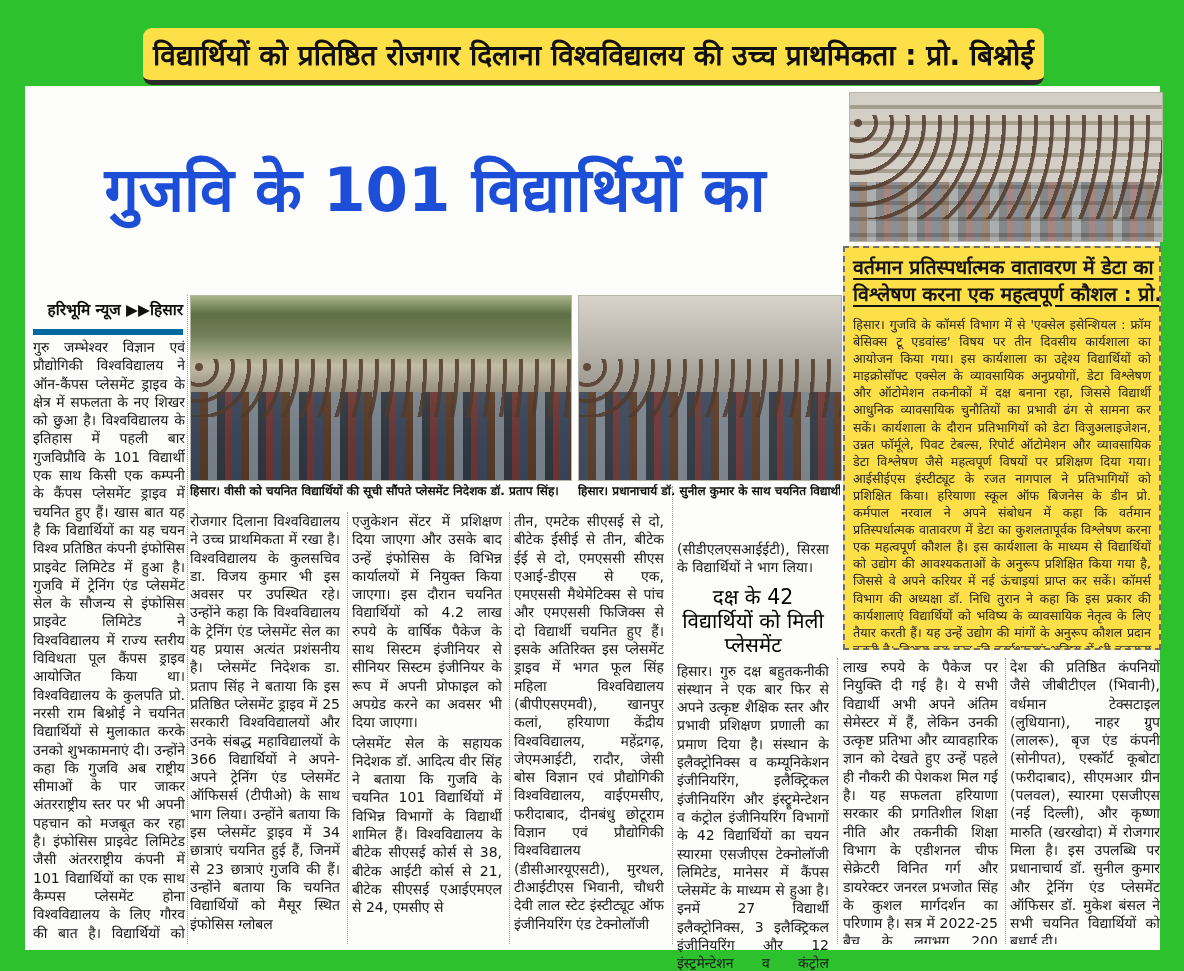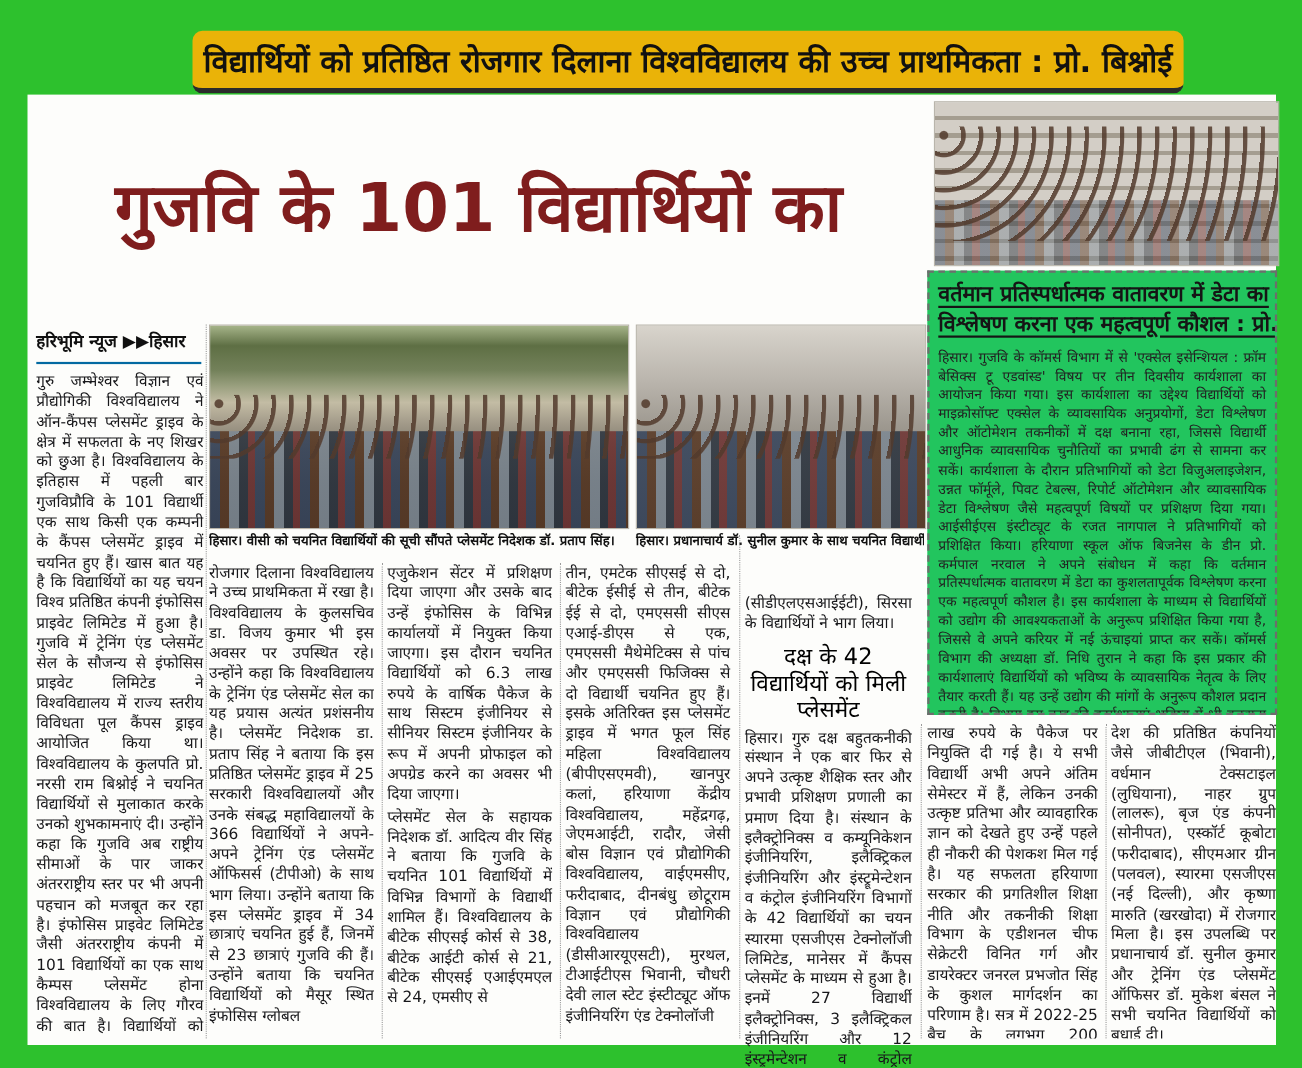--- a/index.html
+++ b/index.html
@@ -1,49 +1,49 @@
 <!DOCTYPE html>
 <html><head>
 <meta charset="utf-8">
 <style>
   html,body{margin:0;padding:0;}
   body{font-family:"DejaVu Sans","Liberation Sans",sans-serif;}
   #frame{position:relative;width:1184px;height:971px;background:#2dc12d;overflow:hidden;}
   
-  .banner-box{position:absolute;left:143px;top:28px;width:901px;height:52px;background:#eab308;
-    border-radius:9px;border-bottom:5px solid #2b2b2b;display:flex;align-items:center;justify-content:center;margin-left:32px;}
+  .banner-box{position:absolute;left:143px;top:28px;width:901px;height:52px;background:#fde047;
+    border-radius:9px;border-bottom:5px solid #2b2b2b;display:flex;align-items:center;justify-content:center;}
   .banner-box .t{font-size:28px;font-weight:800;color:#111;white-space:nowrap;}
   
   .paper{position:absolute;left:25px;top:86px;width:1135px;height:864px;background:#fdfdfb;}
   .abs{position:absolute;}
   
   .headline{left:4px;top:4px;width:812px;height:198px;display:flex;flex-direction:column;
-    align-items:center;justify-content:center;text-align:center;color:#7f1d1d;}
+    align-items:center;justify-content:center;text-align:center;color:#1d4ed8;}
   .headline .l{font-size:61px;font-weight:800;line-height:97px;white-space:nowrap;}
   
   .photo{overflow:hidden;position:absolute;border:1px solid #b9b5ab;}
   .photo::after{content:"";position:absolute;left:0;right:0;top:34%;height:32%;
     background:repeating-radial-gradient(circle at 8px 8px, rgba(82,58,44,.85) 0 3.5px, rgba(0,0,0,0) 4.5px 16px);}
   .photo::before{content:"";position:absolute;left:0;right:0;top:52%;bottom:0;opacity:.82;
     background:repeating-linear-gradient(90deg,#32415a 0 9px,#55341f 9px 17px,#7c8894 17px 26px,#27303c 26px 34px,#6d2f2f 34px 41px);}
   .photo1-bg{background:linear-gradient(180deg,#a6b489 0%,#5e6f44 10%,#73815a 22%,#9aa07f 30%,#c3bca4 38%,#a39b8a 48%,#7a7467 62%,#5d5952 78%,#4a4741 100%);}
   .photo2-bg{background:linear-gradient(180deg,#d8d4cc 0%,#b9b4ac 28%,#979289 55%,#6e6a64 100%);}
   .photo3-bg{background:repeating-linear-gradient(180deg,#d3cec6 0 12px,#a49d90 12px 16px);}
   .photo3-bg::after{top:15%;height:70%;}
   .photo3-bg::before{opacity:.45;top:60%;}
   .caption{font-size:12px;font-weight:700;color:#111;line-height:15px;overflow:hidden;white-space:nowrap;}
   
-  .byline{font-size:15.5px;font-weight:800;color:#101010;text-align:left;
-    border-bottom:2px solid #0369a1;padding-bottom:9px;}
+  .byline{font-size:15.5px;font-weight:800;color:#101010;text-align:right;
+    border-bottom:6px solid #0369a1;padding-bottom:9px;}
   
   .col{font-size:14px;line-height:18.3px;text-align:justify;color:#17171a;overflow:hidden;}
   .col p{margin:0 0 2px 0;text-indent:0;}
   .subhead{font-size:20.5px;line-height:24px;font-weight:400;color:#000;text-align:center;margin:8px 0 5px 0;}
   
-  .side-box{border:2px dashed #6d6d6d;background:#22c55e;padding:6px 8px 8px 8px;box-sizing:border-box;overflow:hidden;}
+  .side-box{border:2px dashed #6d6d6d;background:#fde047;padding:6px 8px 8px 8px;box-sizing:border-box;overflow:hidden;}
   .side-head{font-size:19.5px;font-weight:800;color:#151515;text-align:center;line-height:27px;
     text-decoration:underline;text-decoration-thickness:2px;text-underline-offset:4px;white-space:nowrap;}
   .side-body{margin-top:8px;font-size:12.6px;line-height:17.1px;text-align:justify;color:#222;}
   .vsep{border-left:1px dotted #9b9b9b;width:0;}
 </style>
 </head>
 <body>
 
 <div id="frame">
 
@@ -71,21 +71,21 @@
 
     <div class="photo photo1-bg" style="left:165px;top:209px;width:380px;height:184px;"></div>
     <div class="abs caption" style="left:165px;top:398px;width:380px;">हिसार। वीसी को चयनित विद्यार्थियों की सूची सौंपते प्लेसमेंट निदेशक डॉ. प्रताप सिंह।</div>
 
     <div class="photo photo2-bg" style="left:553px;top:209px;width:262px;height:184px;"></div>
     <div class="abs caption" style="left:553px;top:398px;width:262px;">हिसार। प्रधानाचार्य डॉ. सुनील कुमार के साथ चयनित विद्यार्थी।</div>
 
     <div class="abs col" style="left:165px;top:426px;width:150px;height:430px;">रोजगार दिलाना विश्वविद्यालय ने उच्च प्राथमिकता में रखा है। विश्वविद्यालय के कुलसचिव डा. विजय कुमार भी इस अवसर पर उपस्थित रहे। उन्होंने कहा कि विश्वविद्यालय के ट्रेनिंग एंड प्लेसमेंट सेल का यह प्रयास अत्यंत प्रशंसनीय है। प्लेसमेंट निदेशक डा. प्रताप सिंह ने बताया कि इस प्रतिष्ठित प्लेसमेंट ड्राइव में 25 सरकारी विश्वविद्यालयों और उनके संबद्ध महाविद्यालयों के 366 विद्यार्थियों ने अपने-अपने ट्रेनिंग एंड प्लेसमेंट ऑफिसर्स (टीपीओ) के साथ भाग लिया। उन्होंने बताया कि इस प्लेसमेंट ड्राइव में 34 छात्राएं चयनित हुई हैं, जिनमें से 23 छात्राएं गुजवि की हैं। उन्होंने बताया कि चयनित विद्यार्थियों को मैसूर स्थित इंफोसिस ग्लोबल</div>
 
     <div class="abs col" style="left:327px;top:426px;width:150px;height:430px;">
-      <p>एजुकेशन सेंटर में प्रशिक्षण दिया जाएगा और उसके बाद उन्हें इंफोसिस के विभिन्न कार्यालयों में नियुक्त किया जाएगा। इस दौरान चयनित विद्यार्थियों को 6.3 लाख रुपये के वार्षिक पैकेज के साथ सिस्टम इंजीनियर से सीनियर सिस्टम इंजीनियर के रूप में अपनी प्रोफाइल को अपग्रेड करने का अवसर भी दिया जाएगा।</p>
+      <p>एजुकेशन सेंटर में प्रशिक्षण दिया जाएगा और उसके बाद उन्हें इंफोसिस के विभिन्न कार्यालयों में नियुक्त किया जाएगा। इस दौरान चयनित विद्यार्थियों को 4.2 लाख रुपये के वार्षिक पैकेज के साथ सिस्टम इंजीनियर से सीनियर सिस्टम इंजीनियर के रूप में अपनी प्रोफाइल को अपग्रेड करने का अवसर भी दिया जाएगा।</p>
       <p>प्लेसमेंट सेल के सहायक निदेशक डॉ. आदित्य वीर सिंह ने बताया कि गुजवि के चयनित 101 विद्यार्थियों में विभिन्न विभागों के विद्यार्थी शामिल हैं। विश्वविद्यालय के बीटेक सीएसई कोर्स से 38, बीटेक आईटी कोर्स से 21, बीटेक सीएसई एआईएमएल से 24, एमसीए से</p>
     </div>
 
     <div class="abs col" style="left:489px;top:426px;width:150px;height:430px;">तीन, एमटेक सीएसई से दो, बीटेक ईसीई से तीन, बीटेक ईई से दो, एमएससी सीएस एआई-डीएस से एक, एमएससी मैथेमेटिक्स से पांच और एमएससी फिजिक्स से दो विद्यार्थी चयनित हुए हैं। इसके अतिरिक्त इस प्लेसमेंट ड्राइव में भगत फूल सिंह महिला विश्वविद्यालय (बीपीएसएमवी), खानपुर कलां, हरियाणा केंद्रीय विश्वविद्यालय, महेंद्रगढ़, जेएमआईटी, रादौर, जेसी बोस विज्ञान एवं प्रौद्योगिकी विश्वविद्यालय, वाईएमसीए, फरीदाबाद, दीनबंधु छोटूराम विज्ञान एवं प्रौद्योगिकी विश्वविद्यालय (डीसीआरयूएसटी), मुरथल, टीआईटीएस भिवानी, चौधरी देवी लाल स्टेट इंस्टीट्यूट ऑफ इंजीनियरिंग एंड टेक्नोलॉजी</div>
 
     <div class="abs col" style="left:652px;top:426px;width:152px;height:430px;margin-top:28px;">
       <p>(सीडीएलएसआईईटी), सिरसा के विद्यार्थियों ने भाग लिया।</p>
       <div class="subhead">दक्ष के 42 विद्यार्थियों को मिली प्लेसमेंट</div>
       <p>हिसार। गुरु दक्ष बहुतकनीकी संस्थान ने एक बार फिर से अपने उत्कृष्ट शैक्षिक स्तर और प्रभावी प्रशिक्षण प्रणाली का प्रमाण दिया है। संस्थान के इलैक्ट्रोनिक्स व कम्यूनिकेशन इंजीनियरिंग, इलैक्ट्रिकल इंजीनियरिंग और इंस्ट्रूमेन्टेशन व कंट्रोल इंजीनियरिंग विभागों के 42 विद्यार्थियों का चयन स्यारमा एसजीएस टेक्नोलॉजी लिमिटेड, मानेसर में कैंपस प्लेसमेंट के माध्यम से हुआ है। इनमें 27 विद्यार्थी इलैक्ट्रोनिक्स, 3 इलैक्ट्रिकल इंजीनियरिंग और 12 इंस्ट्रूमेन्टेशन व कंट्रोल इंजीनियरिंग विभाग से हैं। इन्हें वार्षिक 2.16</p>
     </div>

